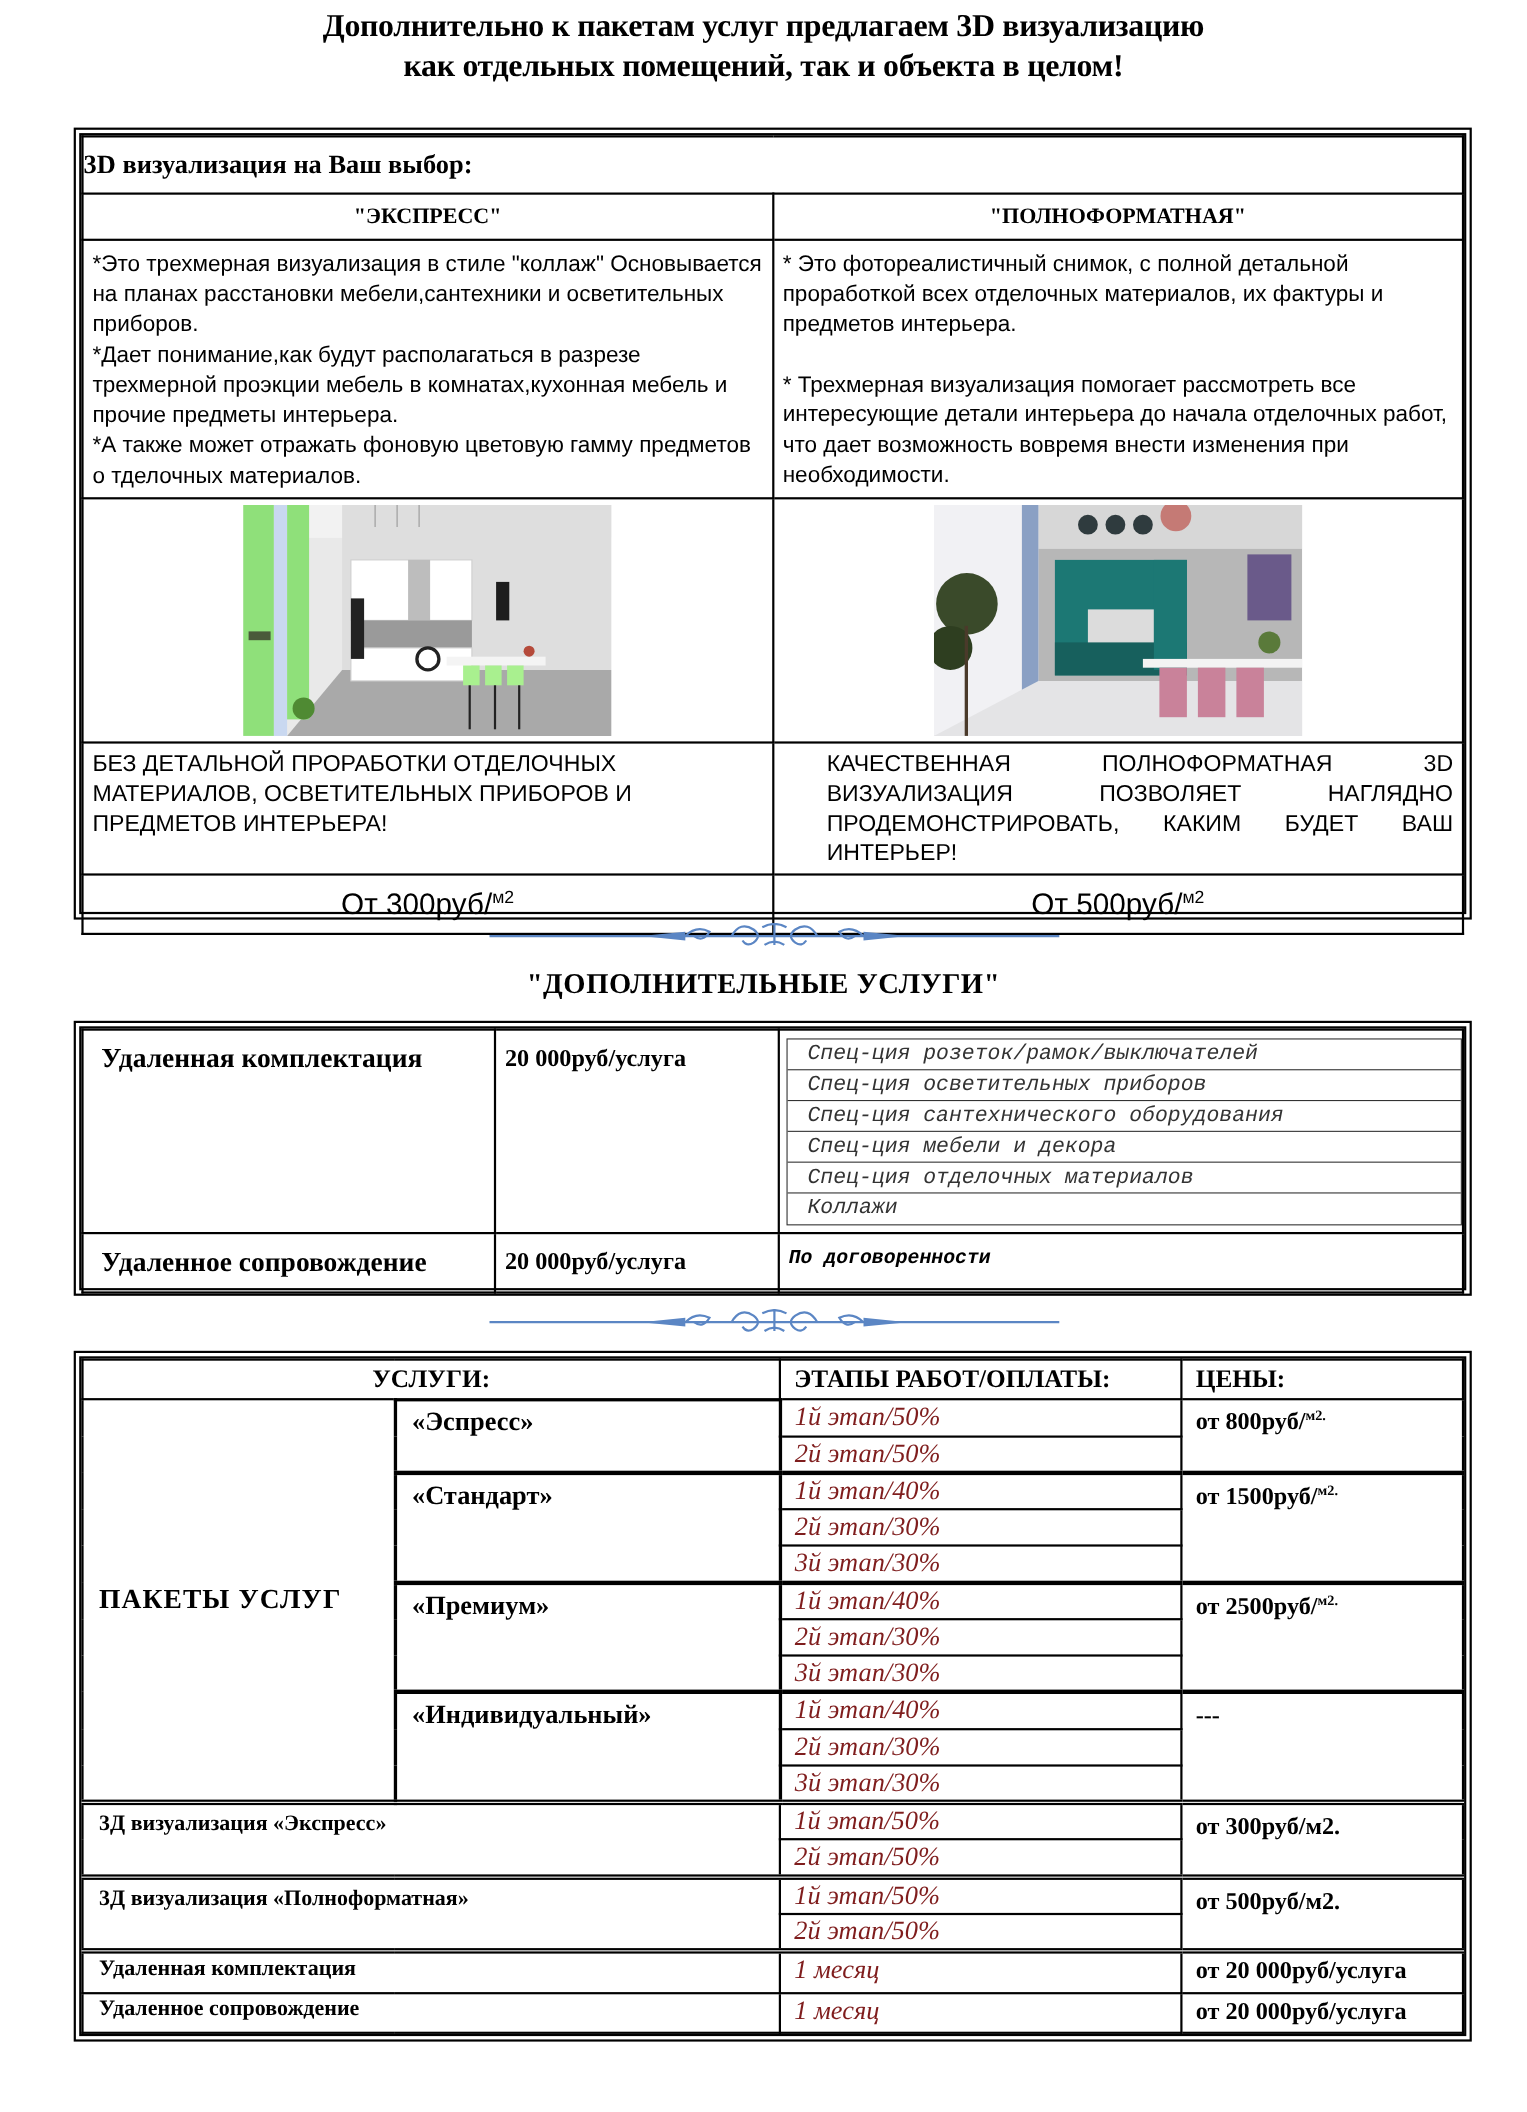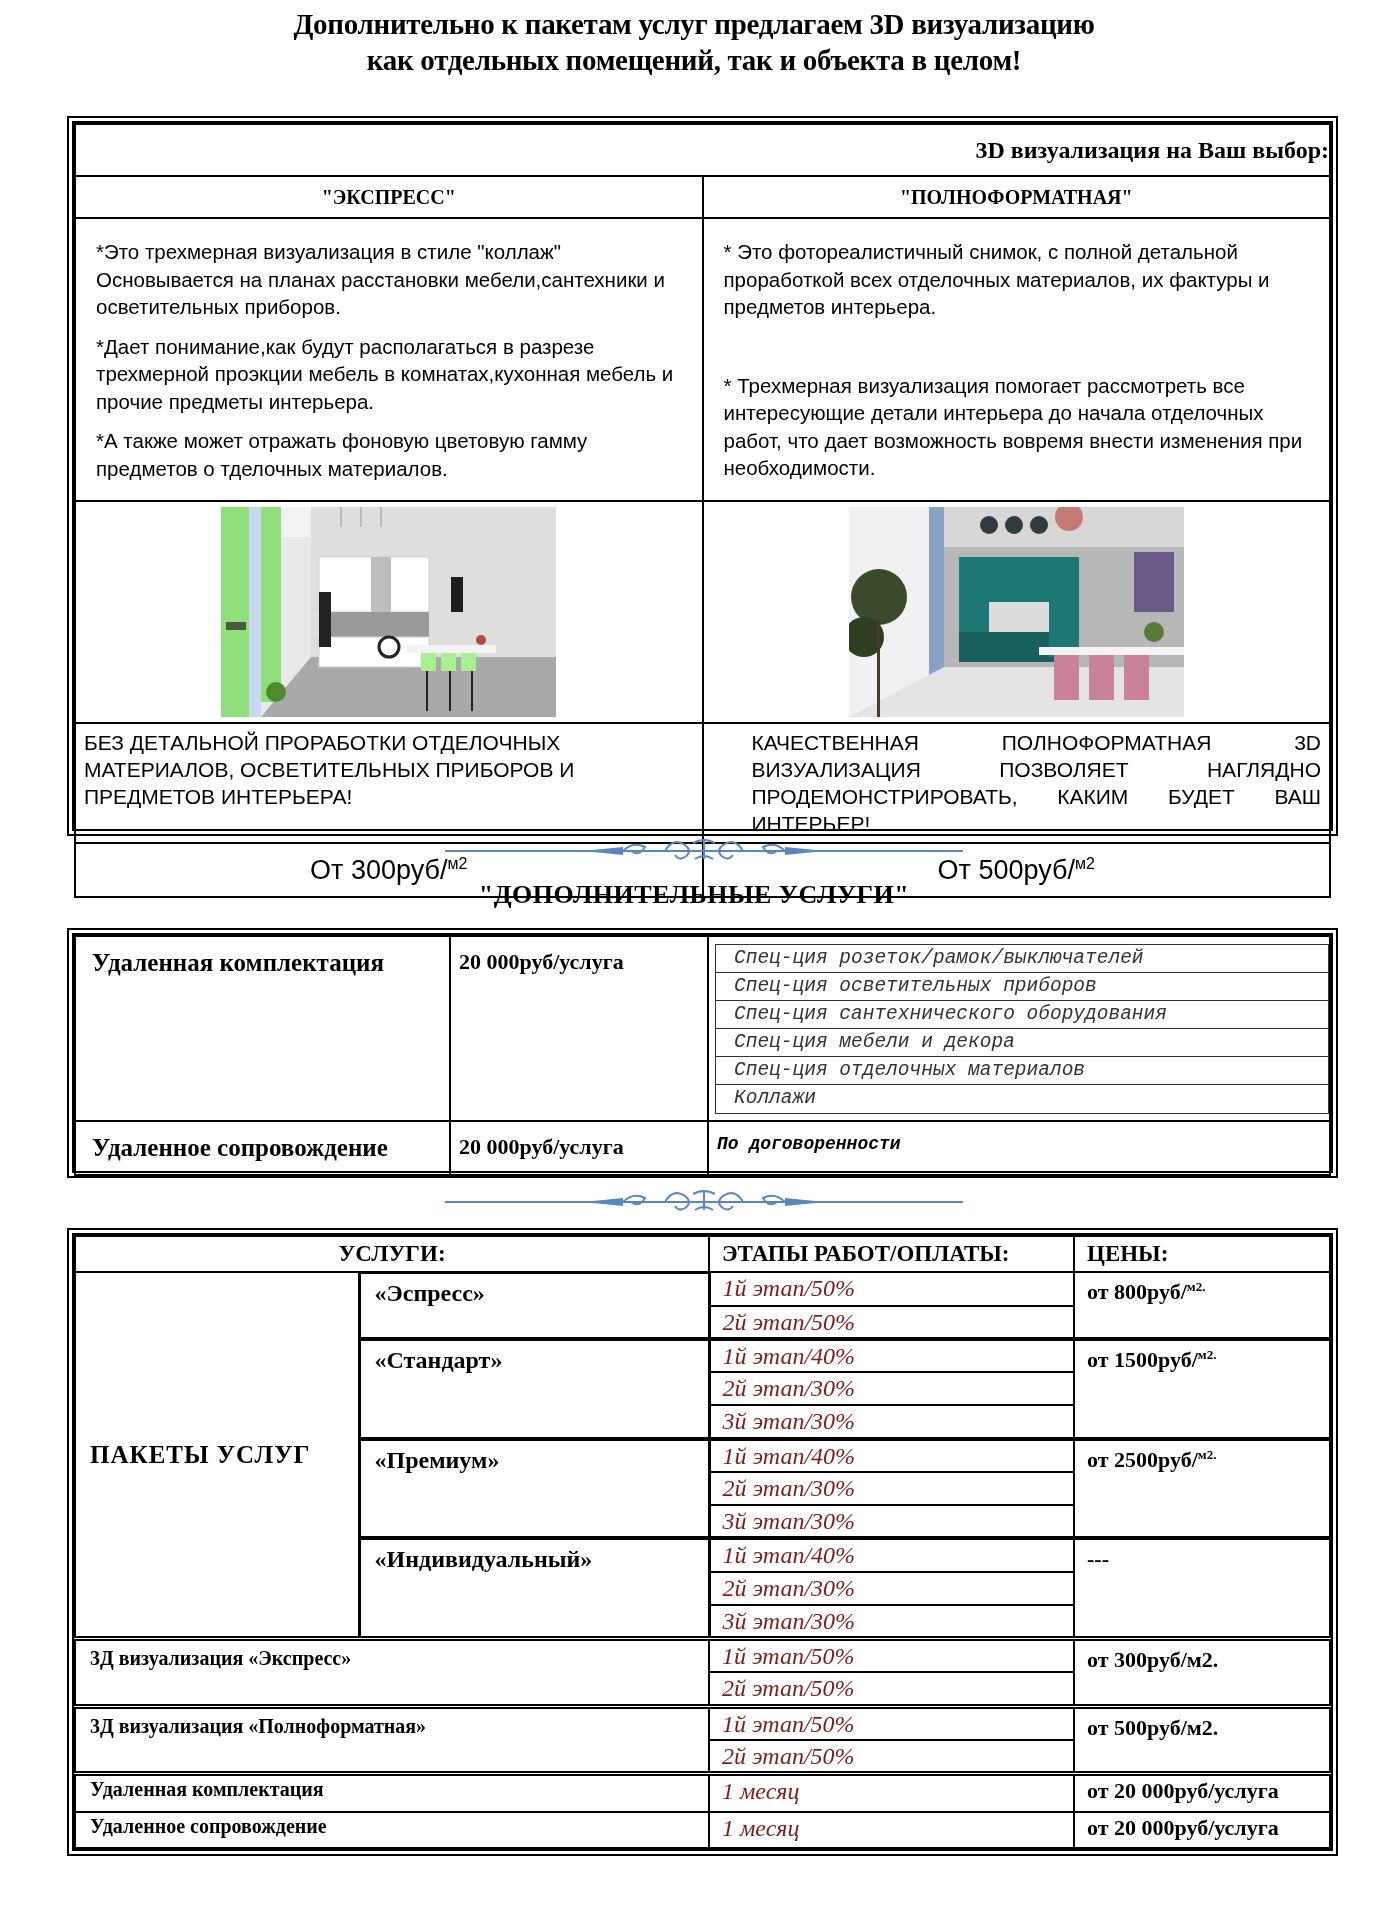--- a/index.html
+++ b/index.html
@@ -17,24 +17,24 @@
     position: absolute; border: 2px solid #000; padding: 3px; background: #fff;
   }
   .frame > .inner { border: 2px solid #000; width: 100%; height: 100%; position: relative; }
 
   table { border-collapse: collapse; width: 100%; height: 100%; }
   td { vertical-align: top; }
 
   
   #t1 { left: 67px; top: 116px; width: 1271px; height: 720px; }
   #t1 td { border: 2px solid #000; }
-  #t1 .hdr { text-align: right; font-weight: bold; font-size: 24px; height: 52px; vertical-align: middle; }
+  #t1 .hdr { text-align: left; font-weight: bold; font-size: 24px; height: 52px; vertical-align: middle; }
   #t1 .sub { text-align: center; font-weight: bold; font-size: 20px; height: 42px; vertical-align: middle; }
   #t1 .desc { font-family: "Liberation Sans", sans-serif; font-size: 20.5px; line-height: 27.5px; padding: 7px 8px 6px 8px; height: 233px; }
-  #t1 .desc p { margin: 12px; }
+  #t1 .desc p { margin: 0; }
   #t1 .desc .gap { height: 27px; }
   #t1 .pic { height: 222px; text-align: center; vertical-align: middle; }
   #t1 .note { font-family: "Liberation Sans", sans-serif; font-size: 21px; line-height: 27px; padding: 5px 8px; height: 84px; text-transform: uppercase; }
   #t1 .note.just { text-align: justify; padding-left: 48px; }
   #t1 .price { text-align: center; font-family: "Liberation Sans", sans-serif; font-weight: normal; font-size: 27px; vertical-align: middle; height: 54px; }
   #t1 .price sup { font-size: 16px; }
 
   .img-box { display: inline-block; width: 335px; height: 210px; position: relative; overflow: hidden; vertical-align: middle; }
 
   

